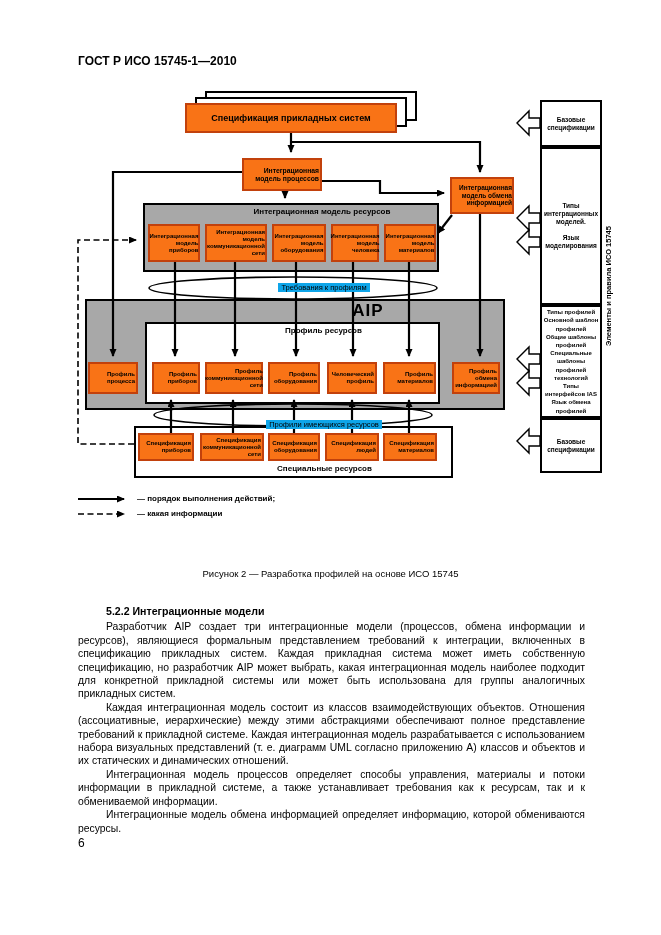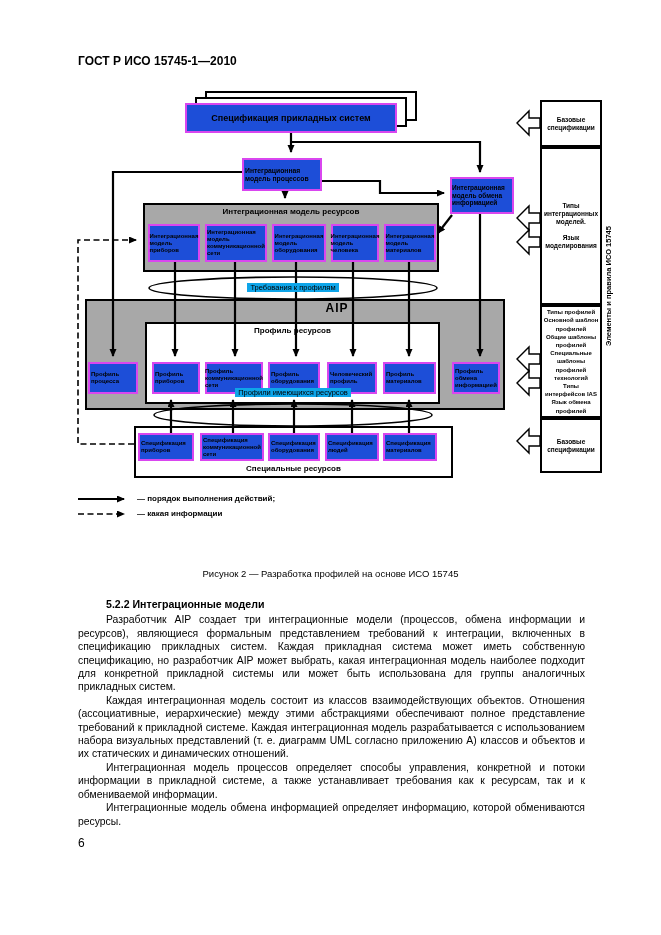--- a/index.html
+++ b/index.html
@@ -8,37 +8,37 @@
     background:#ffffff; color:#000;
     font-family:"Liberation Sans", sans-serif;
     overflow:hidden;
   }
   
   .container { position:absolute; box-sizing:border-box; border:2px solid #000; z-index:1; background:#fff; }
   .gray { background:#a8a8a8; }
   
   .box {
     position:absolute; box-sizing:border-box; z-index:3;
-    background:#1d4ed8; border:2px solid #d946ef;
+    background:#f97316; border:2px solid #c2410c;
     display:flex; align-items:center; justify-content:center;
-    text-align:left; font-weight:bold;
+    text-align:right; font-weight:bold;
   }
   .leaf { font-size:6px; line-height:7px; padding:1px; }
   .mid  { font-size:6.8px; line-height:7.8px; padding:1px; }
-  .label { position:absolute; z-index:3; text-align:center; font-weight:bold; }
+  .label { position:absolute; z-index:3; text-align:center; font-weight:bold;padding-left:31px; }
   .section-box { position:absolute; box-sizing:border-box; border:2px solid #000; z-index:1; background:#fff; }
   .section-text {
     position:absolute; z-index:3; display:flex; align-items:center; justify-content:center;
     text-align:center; white-space:pre-line; font-size:6.5px; line-height:8px; font-weight:bold;
   }
   .ellipse-label span { background:#0ea5e9; padding:0 3px; }
   svg.connectors { position:absolute; left:0; top:0; z-index:2; pointer-events:none; }
   .bodytext { position:absolute; left:78px; top:593px; width:507px; z-index:3;
               font-size:10.4px; line-height:13.4px; text-align:justify; }
-  .bodytext h4 { margin:5px 0 2px 28px; font-size:10.6px; }
+  .bodytext h4 { margin:12px 0 2px 28px; font-size:10.6px; }
   .bodytext p { margin:0; text-indent:28px; }
   .caption { position:absolute; left:0; top:568px; width:661px; text-align:center; font-size:9.5px; z-index:3; }
   .hdr { position:absolute; left:78px; top:54px; font-size:12px; font-weight:bold; z-index:3; }
   .pagenum { position:absolute; left:78px; top:836px; font-size:12px; z-index:3; }
   .vert {
     position:absolute; z-index:3; writing-mode:vertical-rl; transform:rotate(180deg);
     display:flex; align-items:center; justify-content:center;
     font-size:7.5px; font-weight:bold; text-align:center;
   }
   .legend-label { position:absolute; z-index:3; font-size:8px; font-weight:bold; }
@@ -62,34 +62,34 @@
   <div class="label" style="left:143px;top:207px;width:296px;font-size:8px">Интеграционная модель ресурсов</div>
   <div class="box leaf" style="left:148px;top:224px;width:52px;height:38px">Интеграционная модель приборов</div>
   <div class="box leaf" style="left:205px;top:224px;width:62px;height:38px">Интеграционная модель коммуникационной сети</div>
   <div class="box leaf" style="left:272px;top:224px;width:54px;height:38px">Интеграционная модель оборудования</div>
   <div class="box leaf" style="left:331px;top:224px;width:48px;height:38px">Интеграционная модель человека</div>
   <div class="box leaf" style="left:384px;top:224px;width:52px;height:38px">Интеграционная модель материалов</div>
 
   <div class="label ellipse-label" style="left:193px;top:283px;width:200px;font-size:7.5px;font-weight:normal"><span>Требования к профилям</span></div>
 
   <div class="container gray" style="left: 85px; top: 299px; width: 420px; height: 111px; background: rgb(168, 168, 168);"></div>
-  <div class="label" style="left:85px;top:301px;width:504px;font-size:12px;letter-spacing:1px">AIP</div>
+  <div class="label" style="left:85px;top:301px;width:504px;font-size:17px;letter-spacing:1px">AIP</div>
 
   <div class="container" style="left:145px;top:322px;width:295px;height:82px"></div>
   <div class="label" style="left:145px;top:326px;width:295px;font-size:8px">Профиль ресурсов</div>
 
   <div class="box leaf" style="left:88px;top:362px;width:50px;height:32px">Профиль процесса</div>
   <div class="box leaf" style="left:152px;top:362px;width:48px;height:32px">Профиль приборов</div>
   <div class="box leaf" style="left:205px;top:362px;width:58px;height:32px">Профиль коммуникационной сети</div>
   <div class="box leaf" style="left:268px;top:362px;width:52px;height:32px">Профиль оборудования</div>
   <div class="box leaf" style="left:327px;top:362px;width:50px;height:32px">Человеческий профиль</div>
   <div class="box leaf" style="left:383px;top:362px;width:53px;height:32px">Профиль материалов</div>
   <div class="box leaf" style="left:452px;top:362px;width:48px;height:32px">Профиль обмена информацией</div>
 
-  <div class="label ellipse-label" style="left:203px;top:388px;width:180px;font-size:7.5px;font-weight:normal"><span>Профили имеющихся ресурсов</span></div>
+  <div class="label ellipse-label" style="left:203px;top:420px;width:180px;font-size:7.5px;font-weight:normal"><span>Профили имеющихся ресурсов</span></div>
 
   <div class="container" style="left:134px;top:426px;width:319px;height:52px"></div>
   <div class="box leaf" style="left:138px;top:433px;width:56px;height:28px">Спецификация приборов</div>
   <div class="box leaf" style="left:200px;top:433px;width:64px;height:28px">Спецификация коммуникационной сети</div>
   <div class="box leaf" style="left:268px;top:433px;width:52px;height:28px">Спецификация оборудования</div>
   <div class="box leaf" style="left:325px;top:433px;width:54px;height:28px">Спецификация людей</div>
   <div class="box leaf" style="left:383px;top:433px;width:54px;height:28px">Спецификация материалов</div>
   <div class="label" style="left:134px;top:464px;width:319px;font-size:8px">Специальные ресурсов</div>
 
   <div class="section-box" style="left:540px;top:100px;width:62px;height:47px"></div>
@@ -169,19 +169,19 @@
 
   <div class="legend-label" style="left:137px;top:494px">— порядок выполнения действий;</div>
   <div class="legend-label" style="left:137px;top:509px">— какая информации</div>
 
   <div class="caption">Рисунок 2 — Разработка профилей на основе ИСО 15745</div>
 
   <div class="bodytext">
     <h4>5.2.2 Интеграционные модели</h4>
     <p>Разработчик AIP создает три интеграционные модели (процессов, обмена информации и ресурсов), являющиеся формальным представлением требований к интеграции, включенных в спецификацию прикладных систем. Каждая прикладная система может иметь собственную спецификацию, но разработчик AIP может выбрать, какая интеграционная модель наиболее подходит для конкретной прикладной системы или может быть использована для группы аналогичных прикладных систем.</p>
     <p>Каждая интеграционная модель состоит из классов взаимодействующих объектов. Отношения (ассоциативные, иерархические) между этими абстракциями обеспечивают полное представление требований к прикладной системе. Каждая интеграционная модель разрабатывается с использованием набора визуальных представлений (т. е. диаграмм UML согласно приложению А) классов и объектов и их статических и динамических отношений.</p>
-    <p>Интеграционная модель процессов определяет способы управления, конкретной и потоки информации в прикладной системе, а также устанавливает требования как к ресурсам, так и к обмениваемой информации.</p>
+    <p>Интеграционная модель процессов определяет способы управления, материалы и потоки информации в прикладной системе, а также устанавливает требования как к ресурсам, так и к обмениваемой информации.</p>
     <p>Интеграционные модель обмена информацией определяет информацию, которой обмениваются ресурсы.</p>
   </div>
 
   <div class="pagenum">6</div>
 
 </div>
 
 </body></html>

